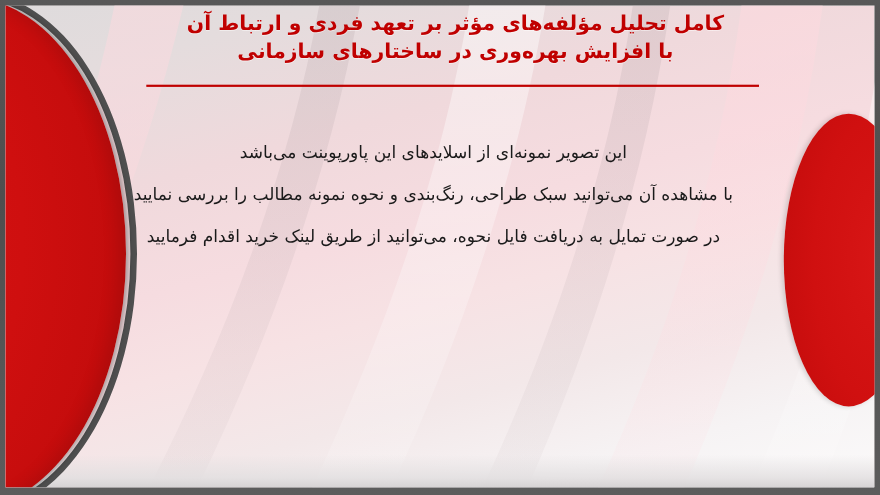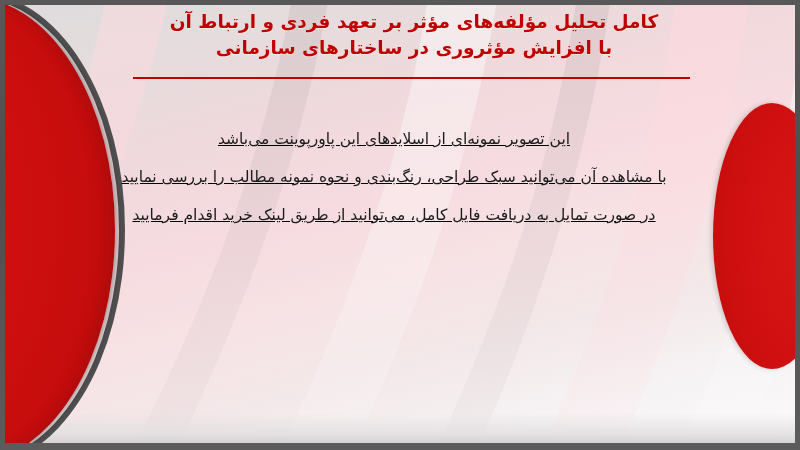--- a/index.html
+++ b/index.html
@@ -157,21 +157,20 @@
   }
 
   .body-block {
     position: absolute;
     left: 0;
     right: 0;
     top: 120px;
     text-align: center;
     padding: 0 96px 0 84px;
     box-sizing: border-box;
-    text-decoration: underline;
   }
   .body-line {
     color: #1a1a1a;
     font-size: 15.5px;
     font-weight: 400;
     line-height: 38px;
     white-space: nowrap;
   }
 </style>
 </head>
@@ -218,25 +217,25 @@
       <div class="left-oval"></div>
     </div>
 
     <div class="right-oval"></div>
   </div>
 
   <div class="content">
 
     <div class="title-block">
       <div class="title-line">کامل تحلیل مؤلفه‌های مؤثر بر تعهد فردی و ارتباط آن</div>
-      <div class="title-line">با افزایش مؤثر‌وری در ساختارهای سازمانی</div>
+      <div class="title-line">با افزایش بهره‌وری در ساختارهای سازمانی</div>
     </div>
 
     <div class="title-rule"></div>
 
     <div class="body-block">
       <div class="body-line">این تصویر نمونه‌ای از اسلایدهای این پاورپوینت می‌باشد</div>
       <div class="body-line">با مشاهده آن می‌توانید سبک طراحی، رنگ‌بندی و نحوه نمونه مطالب را بررسی نمایید</div>
-      <div class="body-line">در صورت تمایل به دریافت فایل کامل، می‌توانید از طریق لینک خرید اقدام فرمایید</div>
+      <div class="body-line">در صورت تمایل به دریافت فایل نحوه، می‌توانید از طریق لینک خرید اقدام فرمایید</div>
     </div>
 
   </div>
 </div>
 
 </body></html>

